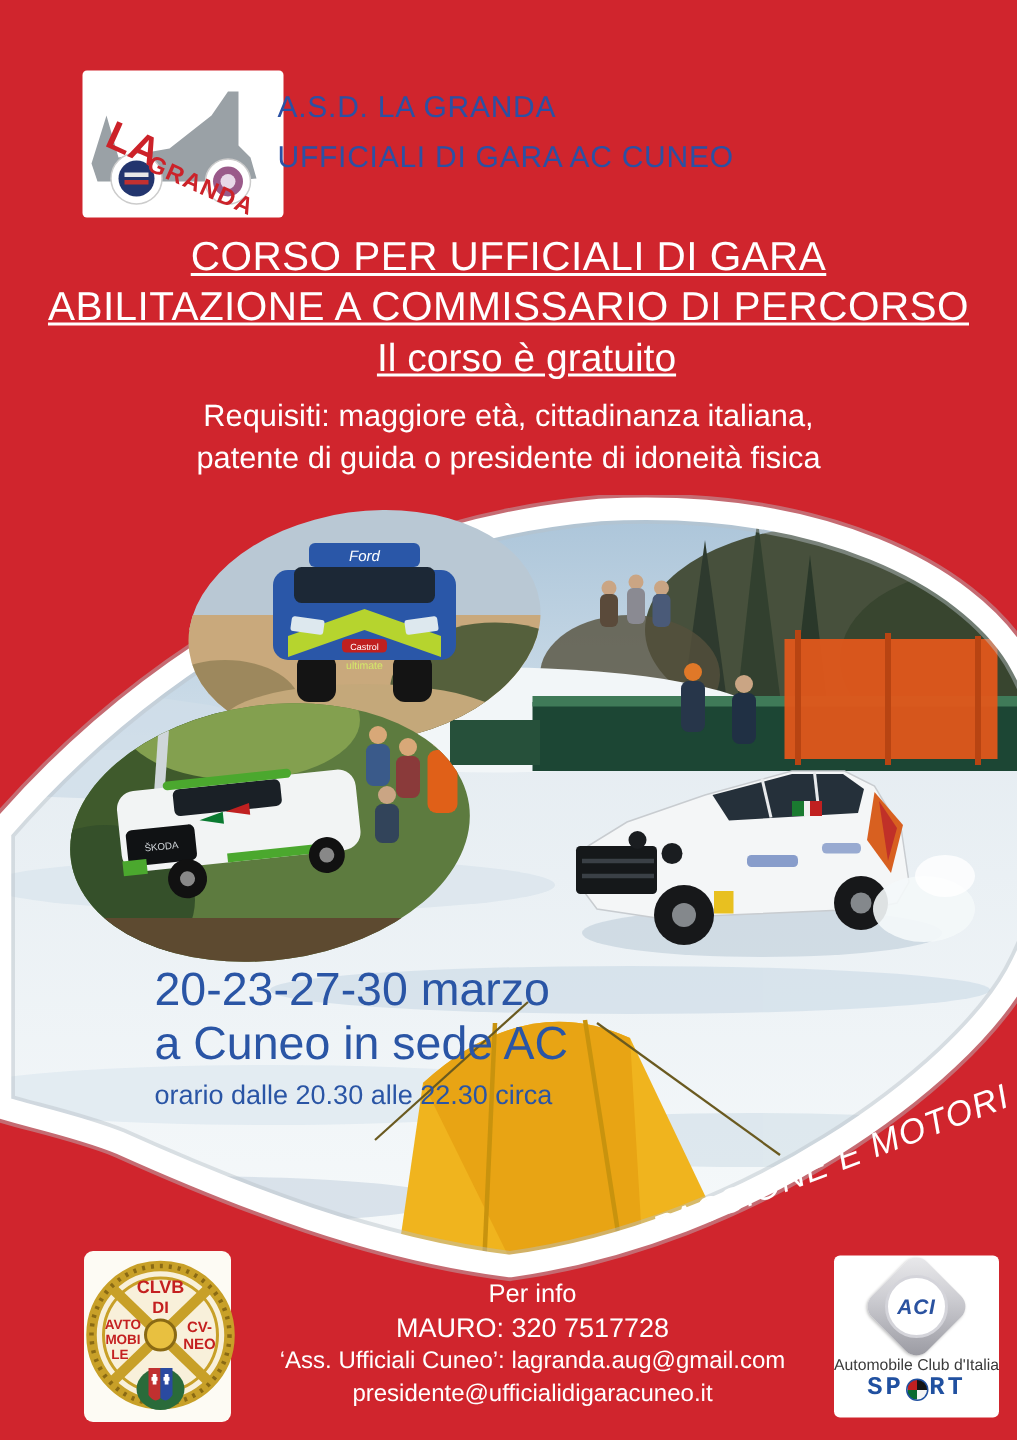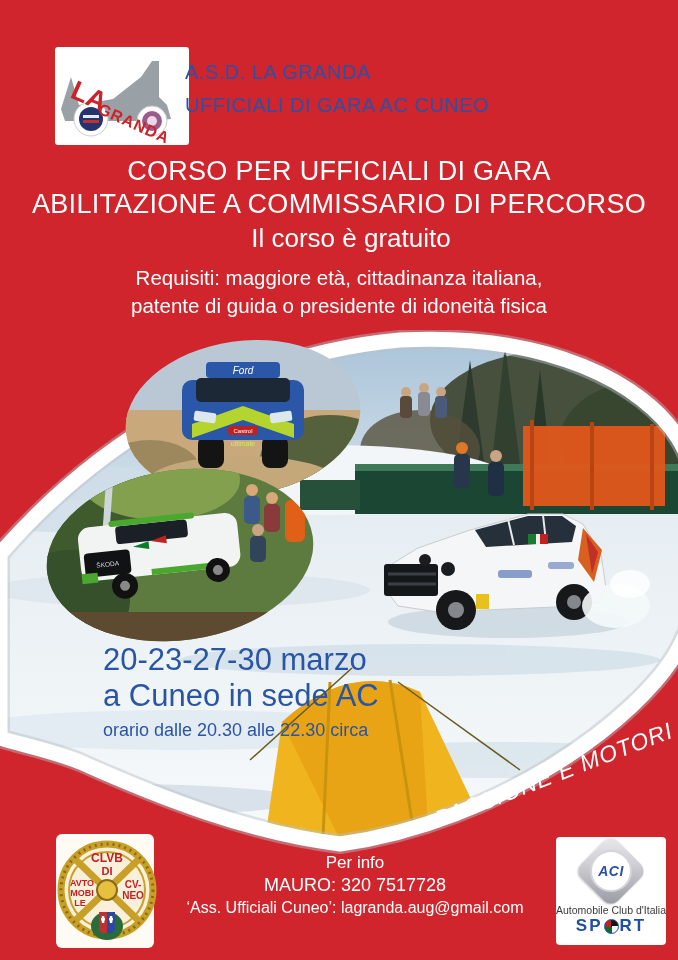--- a/index.html
+++ b/index.html
@@ -8,21 +8,21 @@
     background:#d0252d;
     font-family:"Liberation Sans", sans-serif;
     -webkit-font-smoothing:antialiased;
   }
   .abs{position:absolute;}
   
   .logo-box{left:55px;top:47px;width:134px;height:98px;background:#fff;border-radius:3px;}
   .org-title{left:185px;top:56px;width:488px;text-align:left;color:#2b51a4;
     font-size:20px;line-height:33px;letter-spacing:.5px;}
   
-  .heading{left:0;top:155px;width:678px;text-align:center;color:#ffffff;}
+  .heading{left:0;top:155px;width:678px;text-align:center;color:#ffffff;text-decoration:underline;}
   .heading .h1{font-size:27px;line-height:33px;letter-spacing:.3px;}
   .heading .h2{font-size:26px;line-height:33px;margin-top:1px;padding-left:24px;}
   .requirements{left:0;top:264px;width:678px;text-align:center;color:#ffffff;
     font-size:20.5px;line-height:28px;}
   
   .photo-svg{left:0;top:330px;width:678px;height:530px;}
   
   .schedule{left:103px;top:642px;color:#2a55a5;}
   .schedule .big{font-size:31px;line-height:36px;}
   .schedule .small{font-size:18px;line-height:33px;}
@@ -40,21 +40,21 @@
   .aci-diamond{width:52px;height:52px;margin:8px auto 0;border-radius:10px;
     background:linear-gradient(135deg,#ececee 0%,#cfcfd4 40%,#96969e 100%);
     transform:rotate(45deg);box-shadow:0 1px 2px rgba(0,0,0,.25);
     display:flex;align-items:center;justify-content:center;}
   .aci-circle{width:38px;height:38px;border-radius:50%;background:#fff;
     border:2px solid #d4d4da;transform:rotate(-45deg);
     display:flex;align-items:center;justify-content:center;}
   .aci-acronym{color:#2a52a0;font-size:14px;font-weight:bold;font-style:italic;letter-spacing:.5px;}
   .aci-name{color:#3a3a3a;font-size:10.5px;margin-top:7px;line-height:12px;}
   .aci-sport{color:#2050a0;font-size:17px;font-weight:bold;letter-spacing:2px;line-height:20px;
-    display:flex;align-items:center;justify-content:center;gap:1px;}
+    display:flex;align-items:center;justify-content:center;gap:1px;font-family:Liberation Mono, monospace;}
   .sport-o{display:inline-block;width:13px;height:13px;border-radius:50%;
     background:conic-gradient(#141414 0 25%,#f4f4f4 0 50%,#0a6a30 0 75%,#c02020 0);
     border:1px solid #2050a0;}
 </style>
 </head>
 <body>
 
 <div class="abs logo-box">
   <svg width="134" height="98" viewBox="0 0 134 98">
     <path d="M6,62 L16,30 L24,58 L58,52 L86,30 L97,14 L104,14 L104,50 L112,58 L116,72 L96,74 L10,74 Z" fill="#9aa1a6"></path>
@@ -293,20 +293,21 @@
       <rect x="53" y="84" width="4" height="2.5" fill="#fff"></rect>
         <rect x="53.8" y="82" width="2.5" height="7" fill="#fff"></rect>
     </g>
   </svg>
 </div>
 
 <div class="abs footer-text">
   <div class="l1">Per info</div>
   <div class="l2">MAURO: 320 7517728</div>
   <div class="l3">‘Ass. Ufficiali Cuneo’: lagranda.aug@gmail.com</div>
+  <div class="l3">presidente@ufficialidigaracuneo.it</div>
 </div>
 
 <div class="abs aci-box">
   <div class="aci-diamond">
     <div class="aci-circle">
       <span class="aci-acronym">ACI</span>
     </div>
   </div>
   <div class="aci-name">Automobile Club d'Italia</div>
   <div class="aci-sport">

